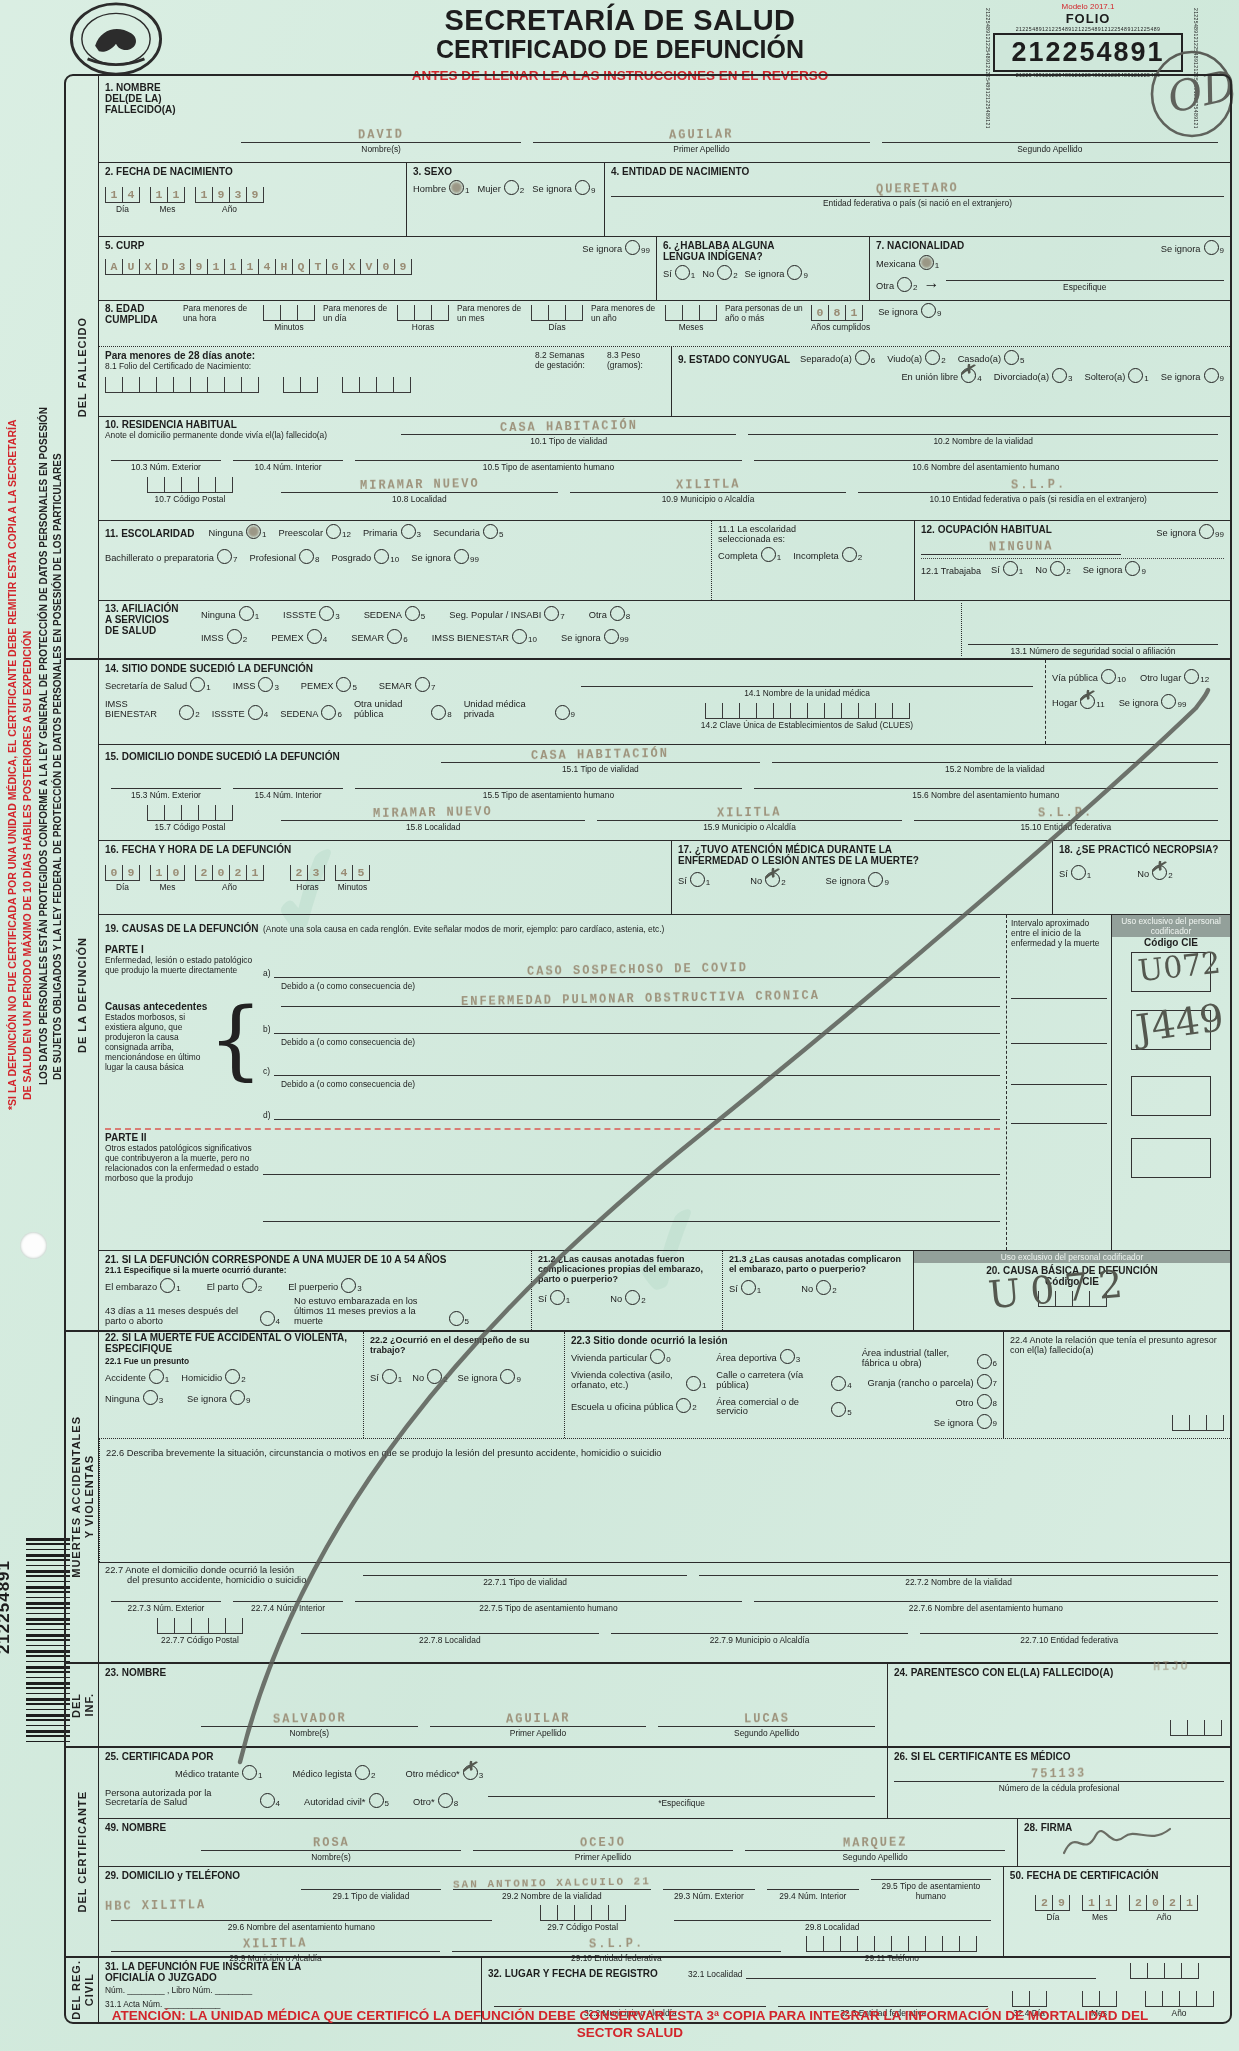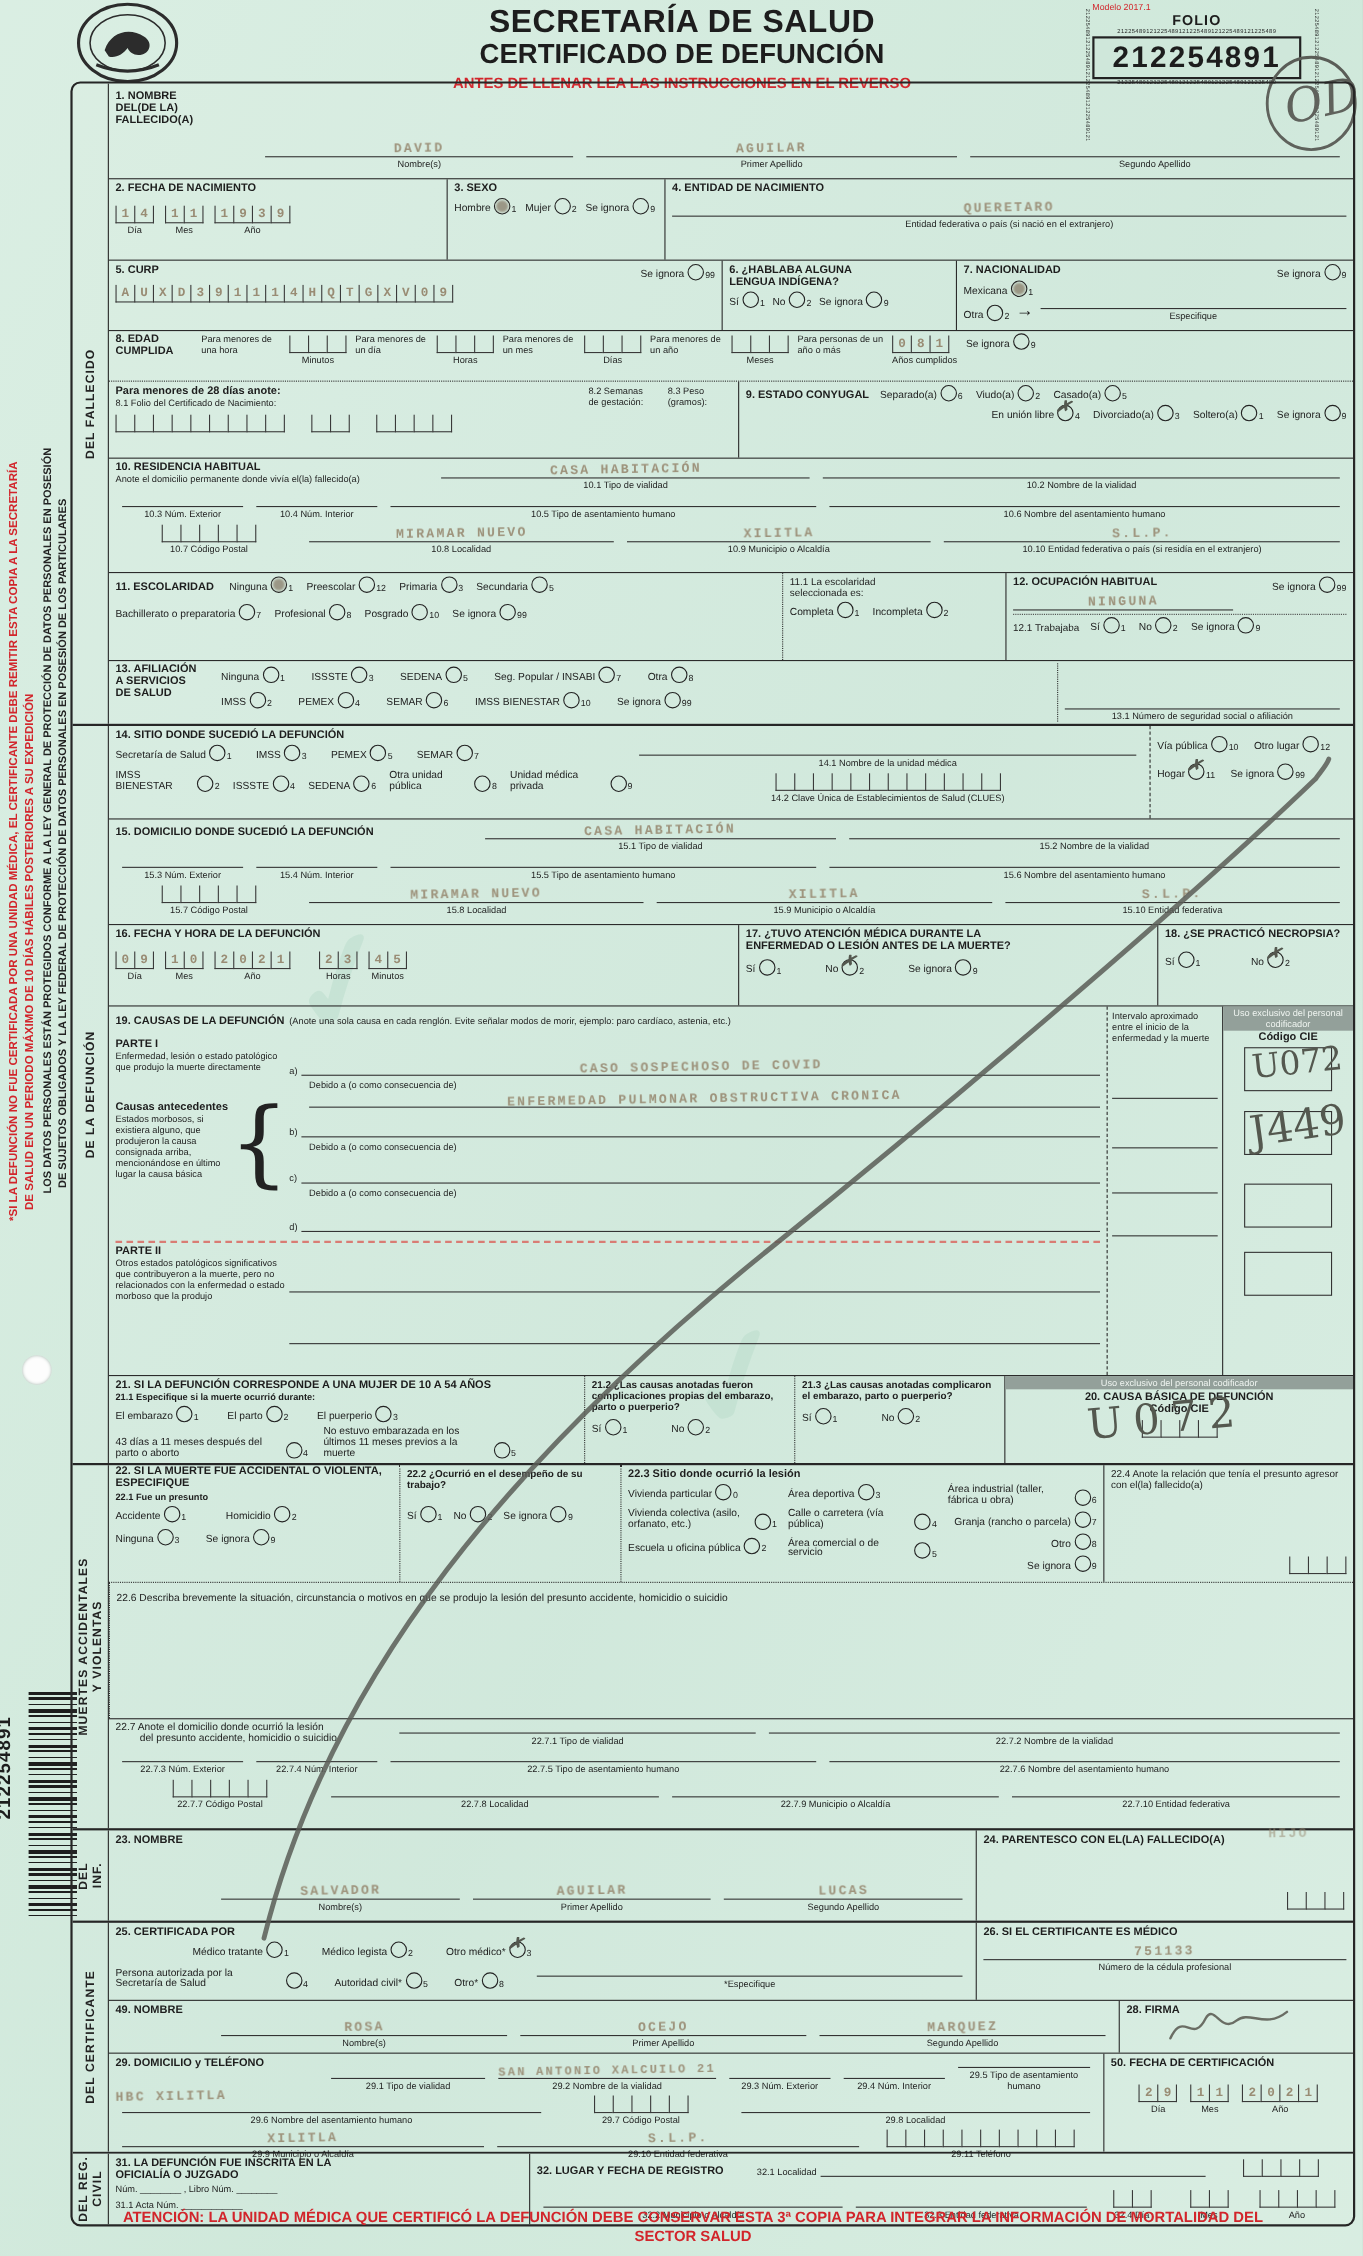--- a/index.html
+++ b/index.html
@@ -7,21 +7,21 @@
   .page::before{content:"";position:absolute;inset:0;background:
     linear-gradient(115deg,rgba(255,255,255,.12),rgba(160,200,180,.10) 55%,rgba(255,255,255,.08));pointer-events:none}
   .wm{position:absolute;color:#b9ddcb;opacity:.5;font-weight:bold;transform:rotate(-18deg);pointer-events:none;font-size:120px;letter-spacing:18px}
   
   .hdr-titles{position:absolute;left:290px;top:6px;width:660px;text-align:center}
   .t1{font-size:29px;font-weight:bold;letter-spacing:.5px;line-height:1.02}
   .t2{font-size:25px;font-weight:bold;line-height:1.05}
   .instr{margin-top:6px;color:#d2252b;font-weight:bold;font-size:13.5px}
   .emblem{position:absolute;left:68px;top:2px;width:96px;height:74px}
   .folio{position:absolute;right:56px;top:2px;width:190px;text-align:center}
-  .modelo{color:#d2252b;font-size:8px;text-align:left}
+  .modelo{color:#d2252b;font-size:8px;text-align:center}
   .folio-lab{font-weight:bold;font-size:13px;letter-spacing:1px}
   .micro{font-size:5.2px;letter-spacing:.4px;white-space:nowrap;overflow:hidden}
   .folio-num{border:2px solid #222;background:#cfe7da;font-weight:bold;font-size:27px;letter-spacing:2px;padding:2px 6px;margin-top:1px}
   .vmicro{position:absolute;font-size:5px;writing-mode:vertical-rl;letter-spacing:.4px;overflow:hidden;height:120px}
   
   .vtext{position:absolute;writing-mode:vertical-rl;transform:rotate(180deg);font-weight:bold;white-space:nowrap}
   .vred{color:#d2252b;font-size:10.5px}
   .vblk{color:#222;font-size:10px}
   .vgrp{writing-mode:vertical-rl;transform:rotate(180deg);font-weight:bold;letter-spacing:1px;font-size:11px;color:#222}
   
@@ -1195,21 +1195,21 @@
     <div class="glabel">
           <span class="vgrp">MUERTES ACCIDENTALES</span>
           <span class="vgrp">Y VIOLENTAS</span>
         </div>
     <div class="gc">
 
       <div class="sec first row" style="height:106px;padding:0">
         <div style="width:252px;padding:0 6px">
           <div class="ttl">22. SI LA MUERTE FUE ACCIDENTAL O VIOLENTA, ESPECIFIQUE</div>
           <div class="small" style="font-weight:bold;margin-top:2px">22.1 Fue un presunto</div>
-          <div class="rrow" style="gap:36px">
+          <div class="rrow" style="gap:12px">
                 <span class="ropt">
                   <span class="rl">Accidente</span>
                   <span class="rc">
                     <i class="circ"></i>
                     <u class="rnum">1</u>
                   </span>
                 </span>
                 <span class="ropt">
                   <span class="rl">Homicidio</span>
                   <span class="rc">

